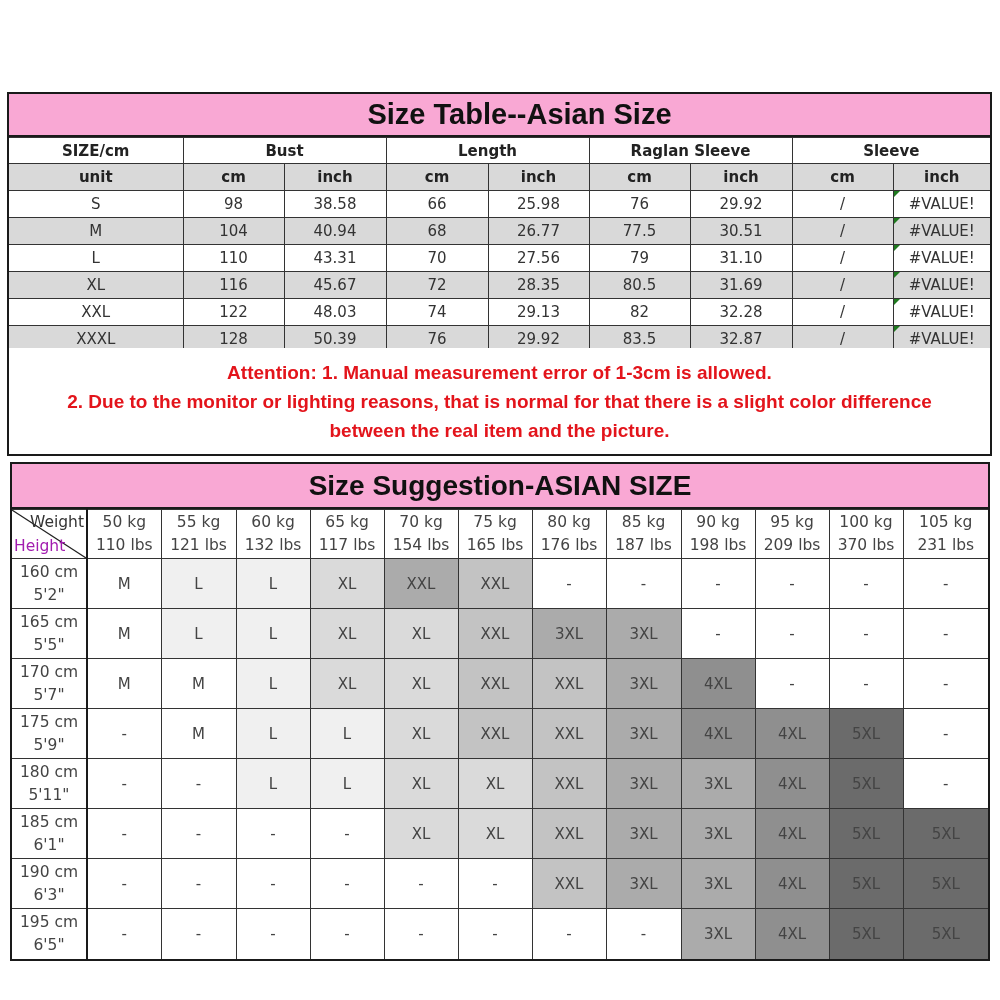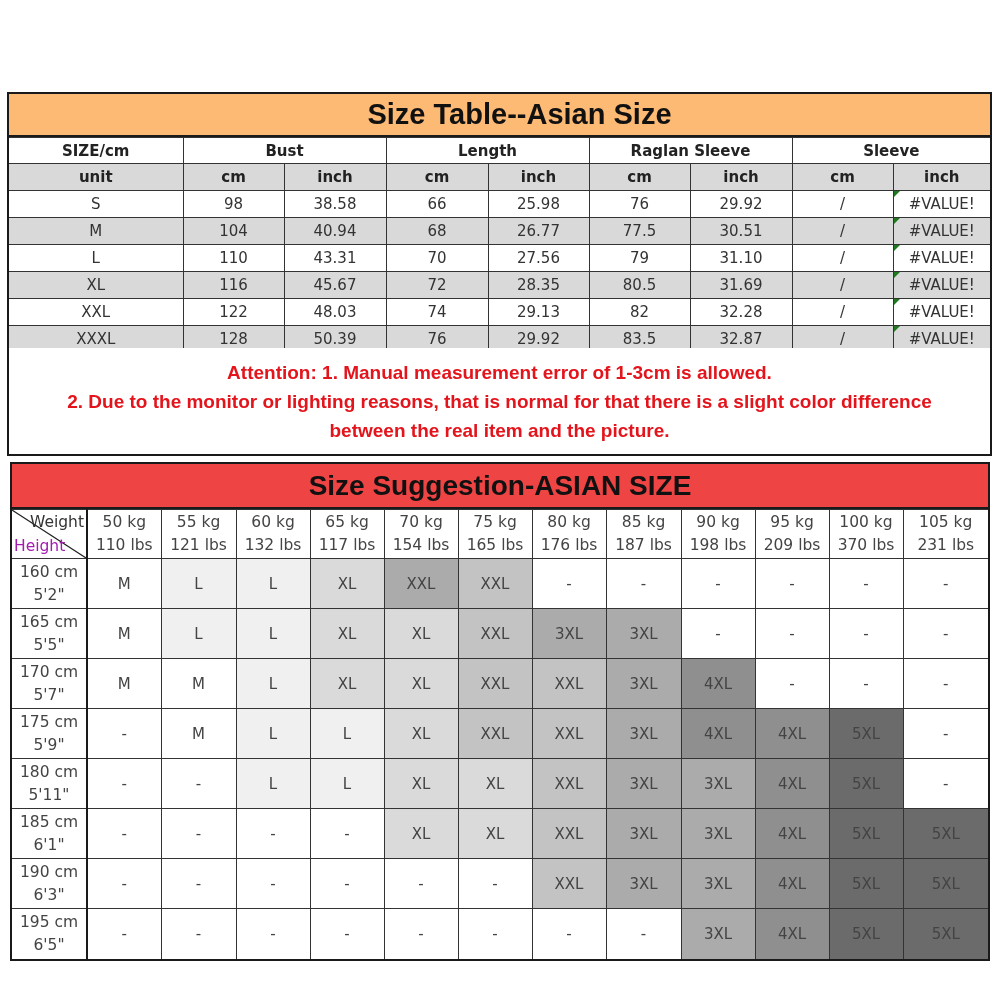--- a/index.html
+++ b/index.html
@@ -5,21 +5,21 @@
   * { box-sizing: border-box; margin: 0; padding: 0; }
   html, body { width: 1000px; height: 1000px; background: #ffffff; overflow: hidden; }
   body { position: relative; font-family: "DejaVu Sans", "Liberation Sans", sans-serif; color: #333; }
 
   
   #size-table {
     position: absolute; left: 7px; top: 92px; width: 985px;
     border: 2px solid #1a1a1a;
   }
   #size-table .title {
-    height: 43px; background: #fdba74;
+    height: 43px; background: #f9a8d4;
     display: flex; align-items: center; justify-content: center;
     font-family: "Liberation Sans", sans-serif; font-weight: bold; font-size: 29px; color: #111;
     border-bottom: 2px solid #1a1a1a;
     padding-left: 40px;
   }
   #size-table table { width: 100%; border-collapse: collapse; table-layout: fixed; }
   #size-table td {
     border: 1px solid #333; text-align: center; vertical-align: middle;
     font-size: 15px; height: 27px; padding: 0; color: #333;
     font-family: "DejaVu Sans", sans-serif;
@@ -45,21 +45,21 @@
     color: #e3141b; font-weight: bold; font-family: "Liberation Sans", sans-serif;
     font-size: 19px; line-height: 29px; text-align: center;
   }
 
   
   #suggest {
     position: absolute; left: 10px; top: 462px; width: 980px;
     border: 2px solid #1a1a1a;
   }
   #suggest .title {
-    height: 45px; background: #ef4444;
+    height: 45px; background: #f9a8d4;
     display: flex; align-items: center; justify-content: center;
     font-family: "Liberation Sans", sans-serif; font-weight: bold; font-size: 28px; color: #111;
     border-bottom: 2px solid #1a1a1a;
   }
   #suggest table { width: 100%; border-collapse: collapse; table-layout: fixed; }
   #suggest td {
     border: 1px solid #333; text-align: center; vertical-align: middle;
     font-size: 15px; padding: 0; color: #444; height: 50px;
   }
   #suggest tr.hdr td { height: 49px; background: #fff; font-size: 15.5px; line-height: 23px; color: #444; }

